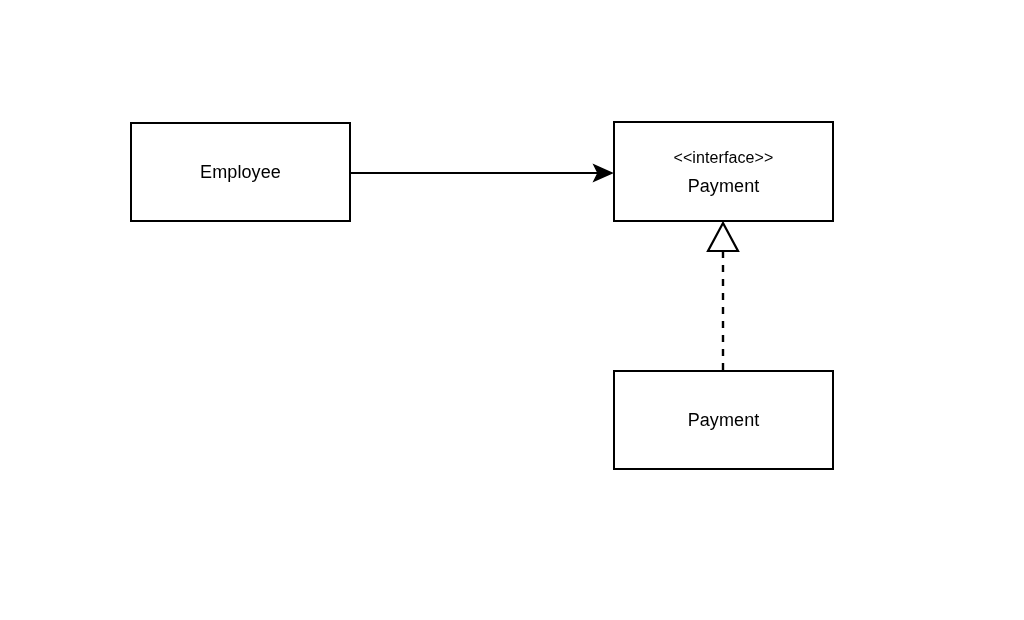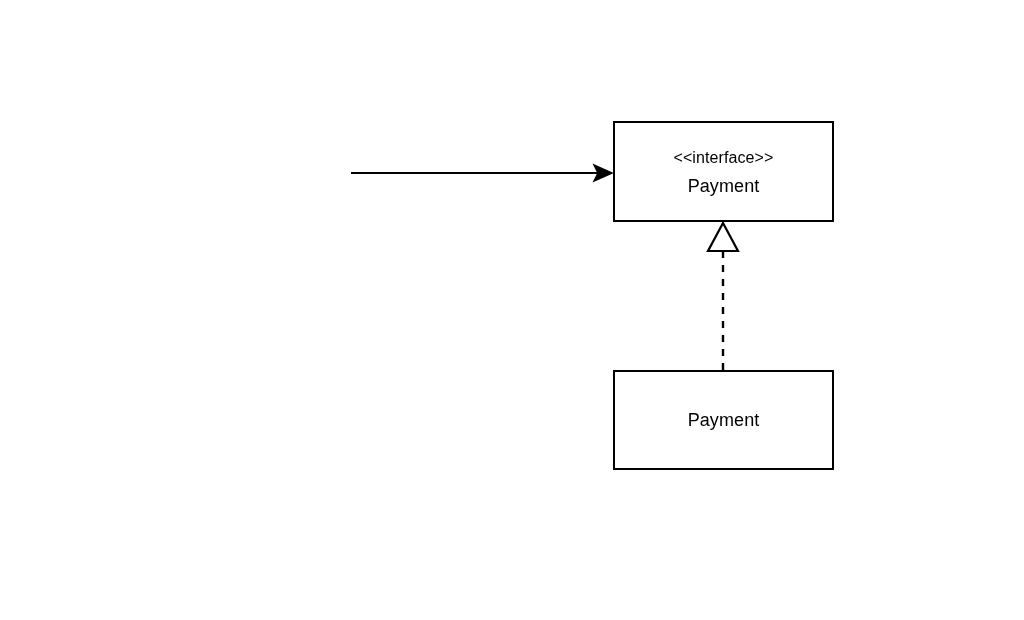--- a/index.html
+++ b/index.html
@@ -83,20 +83,23 @@
       <line x1="351" y1="173" x2="598" y2="173" stroke="#000000" stroke-width="2.2" shape-rendering="crispEdges"></line>
       <polygon points="612,173 594,181 598,173 594,165" fill="#000000" stroke="#000000" stroke-width="1.4" stroke-linejoin="miter"></polygon>
     </g>
 
     <g>
       <line x1="723" y1="370" x2="723" y2="252" stroke="#000000" stroke-width="2.4" stroke-dasharray="7 7" stroke-linecap="butt"></line>
       <polygon points="723,223 738,251 708,251" fill="#ffffff" stroke="#000000" stroke-width="2.2" stroke-linejoin="miter"></polygon>
     </g>
   </svg>
 
+  <div class="uml-box" id="box-employee">
+    <div class="uml-label">Employee</div>
+  </div>
 
   <div class="uml-box" id="box-interface-payment">
     <div class="stereotype">&lt;&lt;interface&gt;&gt;</div>
     <div class="uml-label">Payment</div>
   </div>
 
   <div class="uml-box" id="box-payment">
     <div class="uml-label">Payment</div>
   </div>
 

